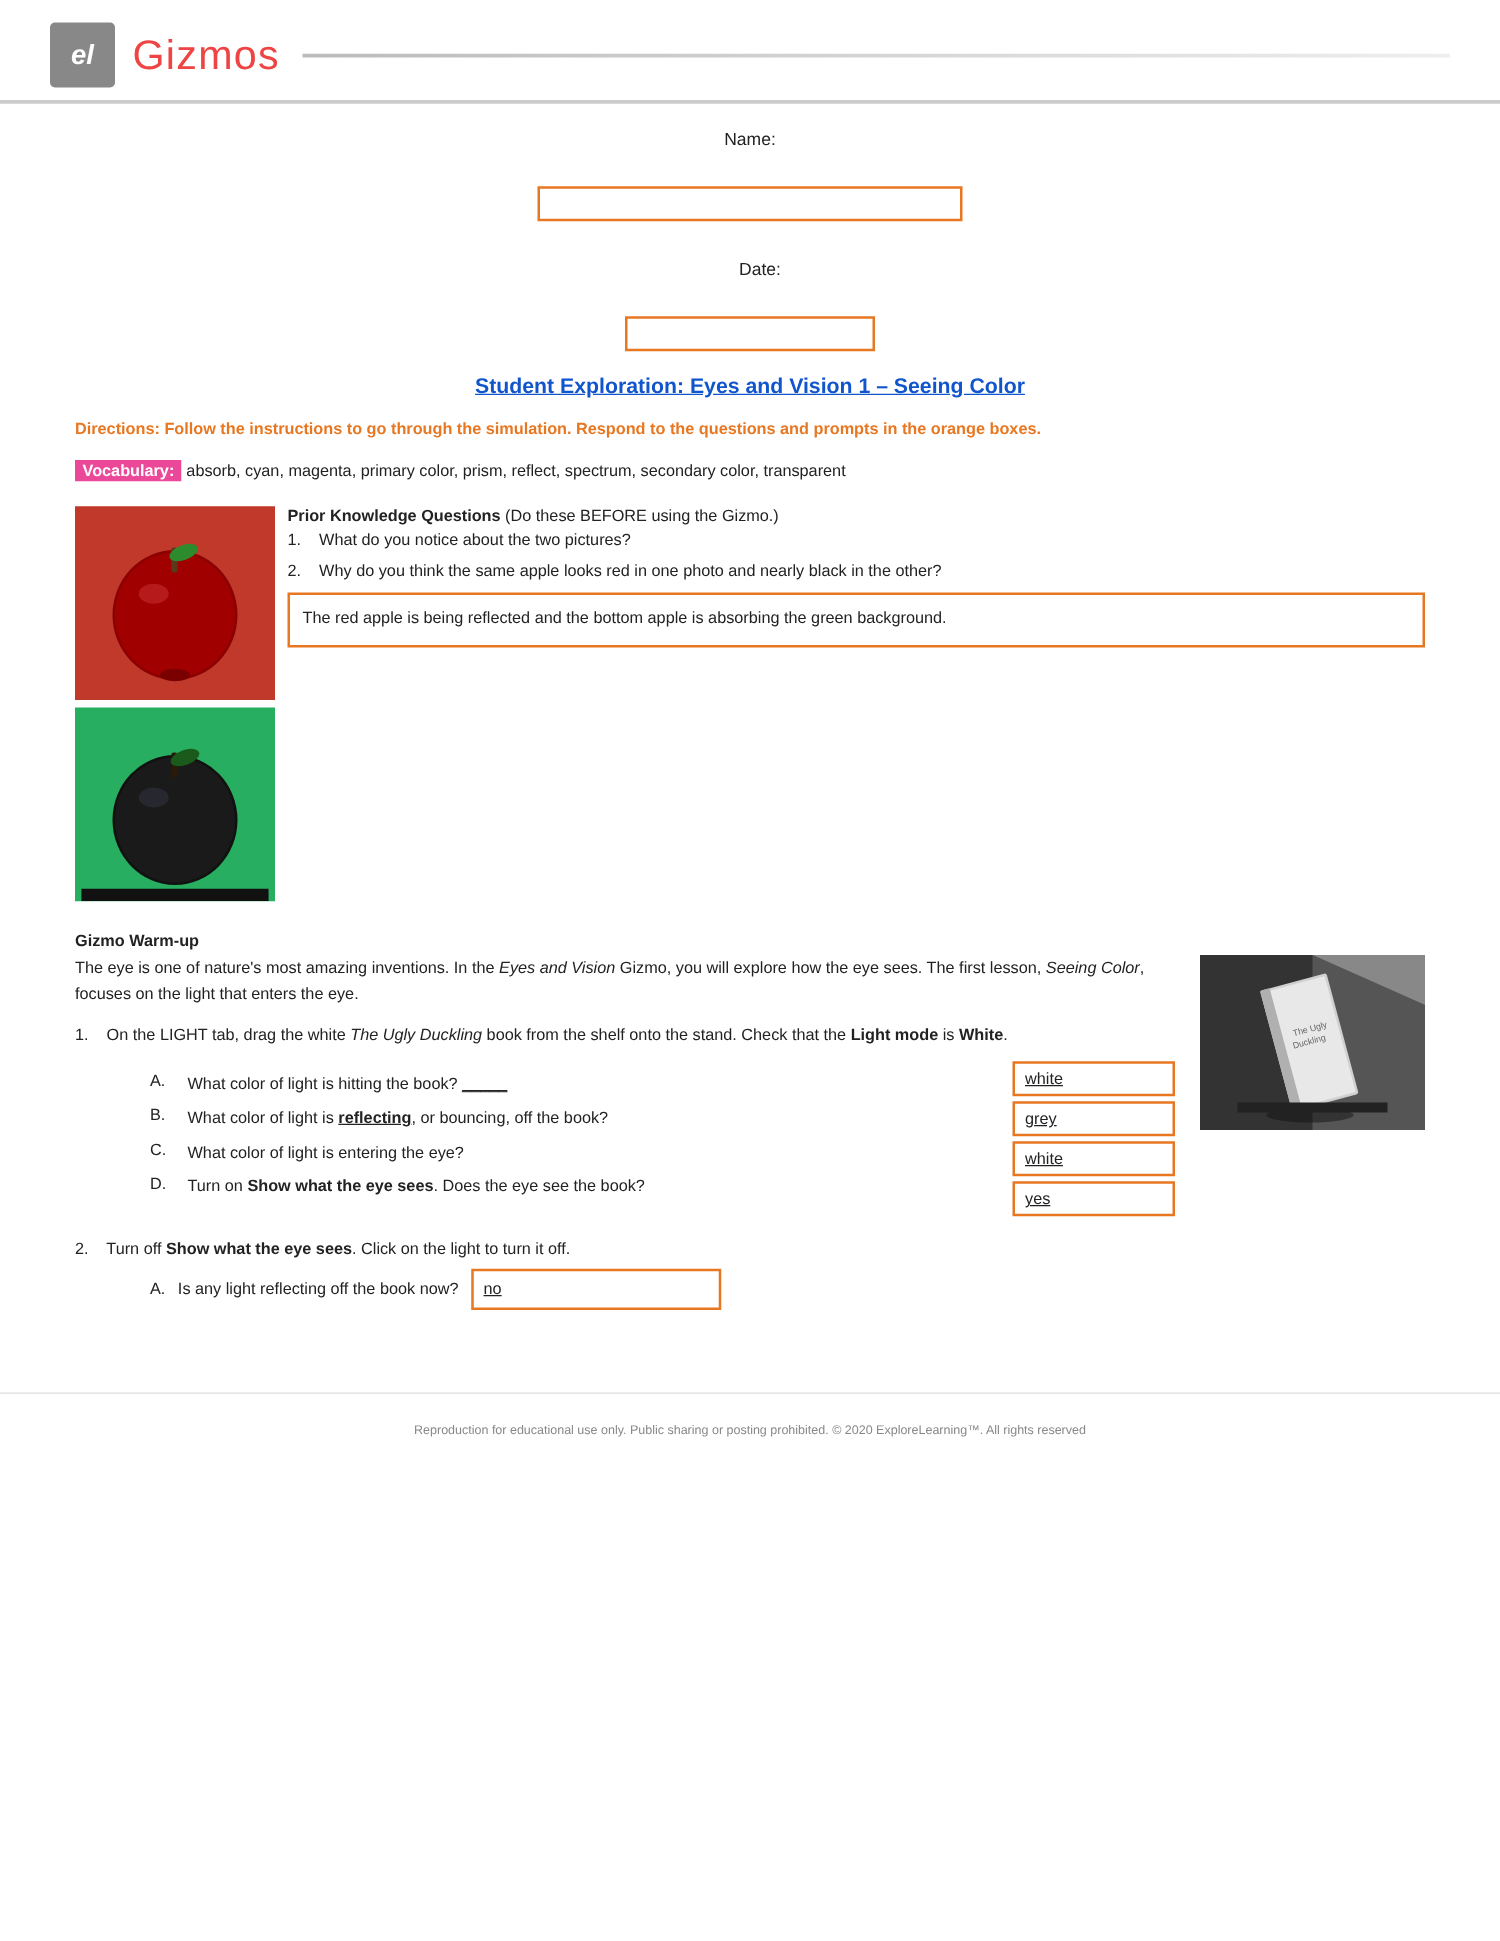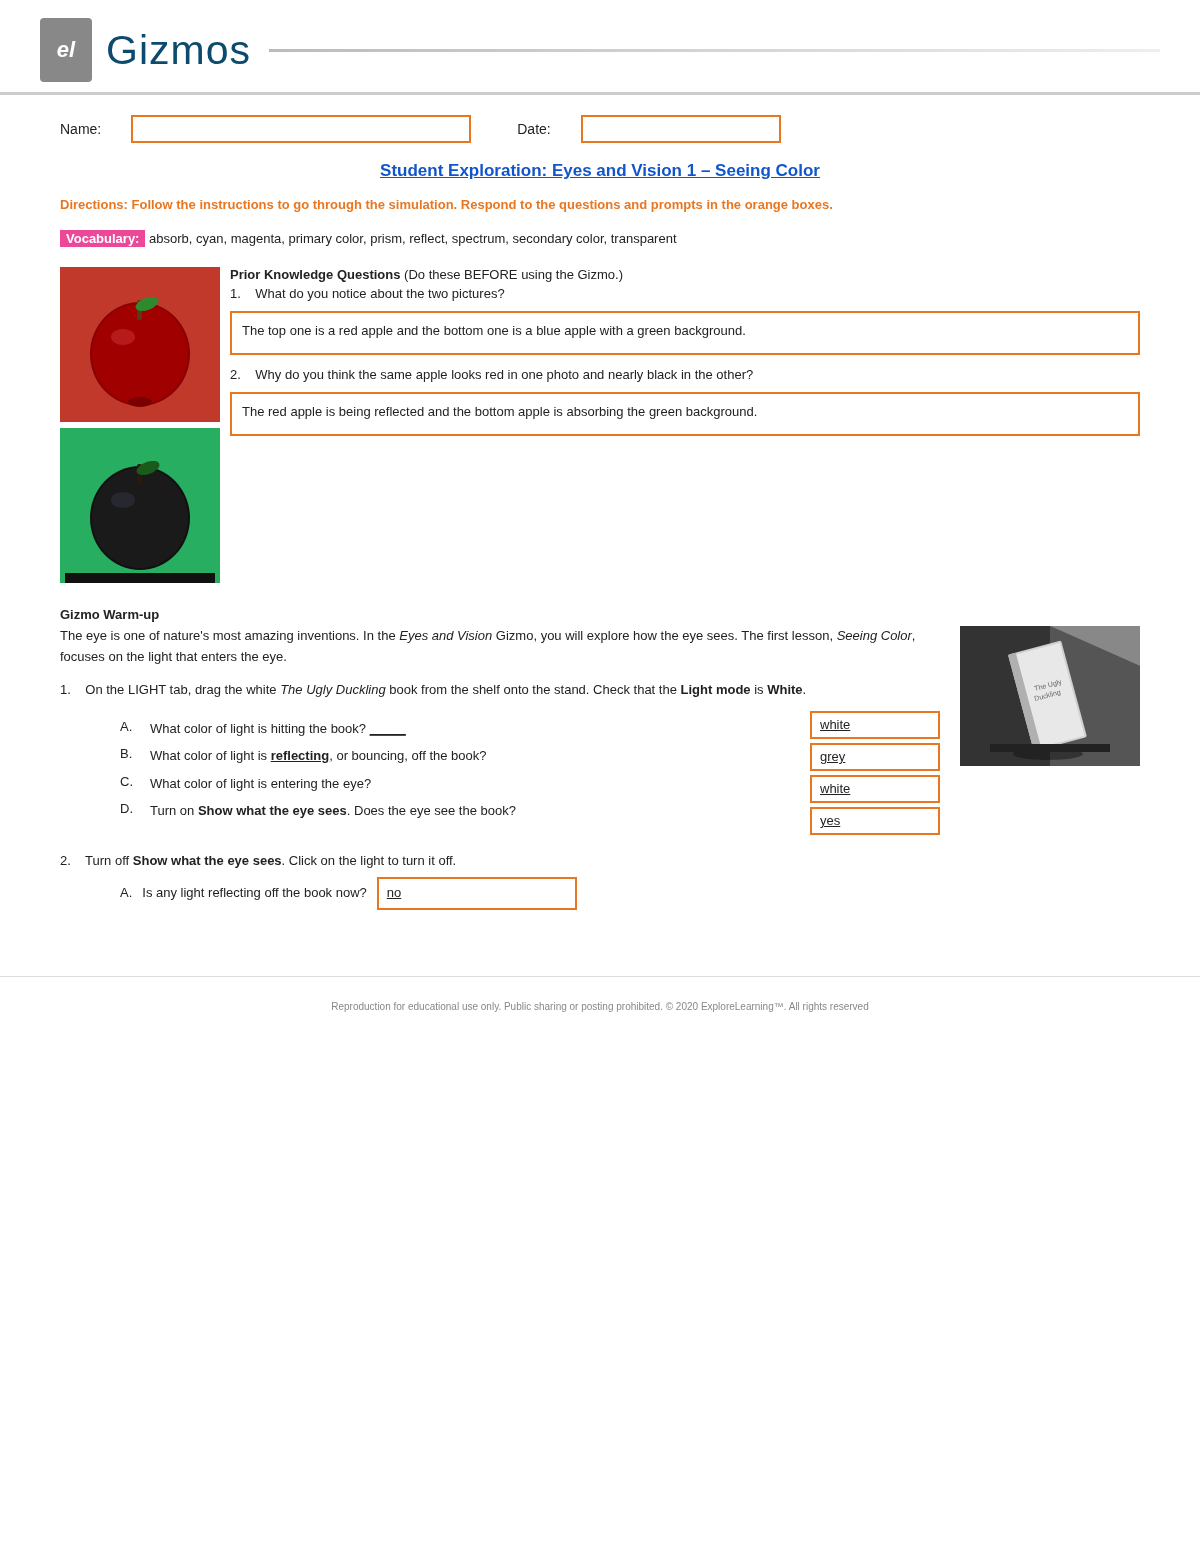--- a/index.html
+++ b/index.html
@@ -21,31 +21,31 @@
       border-bottom: 3px solid #ccc;
       background: #fff;
     }
     .logo-box {
       background: #888;
       color: #fff;
       font-size: 22px;
       font-style: italic;
       font-weight: bold;
       width: 52px;
-      height: 64px;
+      height: 52px;
       display: flex;
       align-items: center;
       justify-content: center;
       border-radius: 4px;
       margin-right: 14px;
       flex-shrink: 0;
     }
     .logo-text {
-      font-size: 41px;
-      color: #0c4a6e;
+      font-size: 33px;
+      color: #ef4444;
       font-weight: normal;
       letter-spacing: 1px;
     }
     .header-line {
       flex: 1;
       height: 3px;
       background: linear-gradient(to right, #bbb, #eee);
       margin-left: 18px;
     }
 
@@ -53,20 +53,21 @@
     .content {
       padding: 20px 60px 30px 60px;
     }
 
     
     .name-date-row {
       display: flex;
       align-items: center;
       gap: 30px;
       margin-bottom: 18px;
+      flex-direction: column;
     }
     .name-input {
       border: 2px solid #e87722;
       height: 28px;
       width: 340px;
       display: inline-block;
     }
     .date-input {
       border: 2px solid #e87722;
       height: 28px;
@@ -334,21 +335,20 @@
       <div class="pk-title">
         <span>Prior Knowledge Questions</span>
         <span style="font-weight:normal;"> <span>(Do these BEFORE using the Gizmo.)</span></span>
       </div>
 
       <div class="question-item">
         <span>1.</span>
         &nbsp;&nbsp;
         <span>What do you notice about the two pictures?</span>
       </div>
-      <div class="answer-box">The top one is a red apple and the bottom one is a blue apple with a green background.</div>
 
       <div class="question-item">
         <span>2.</span>
         &nbsp;&nbsp;
         <span>Why do you think the same apple looks red in one photo and nearly black in the other?</span>
       </div>
       <div class="answer-box">The red apple is being reflected and the bottom apple is absorbing the green background.</div>
     </div>
   </div>
 

